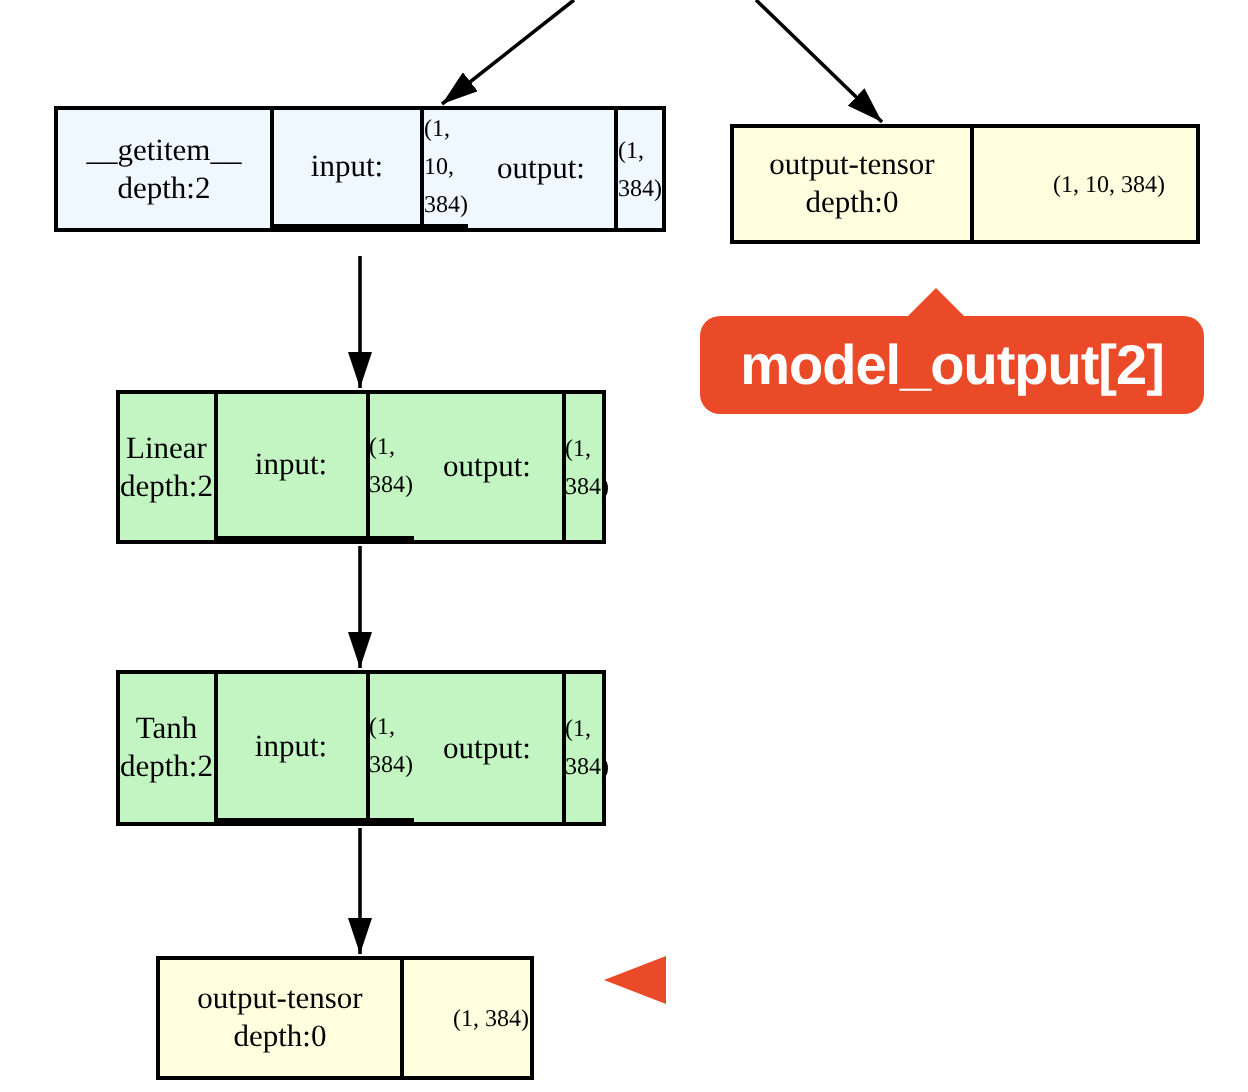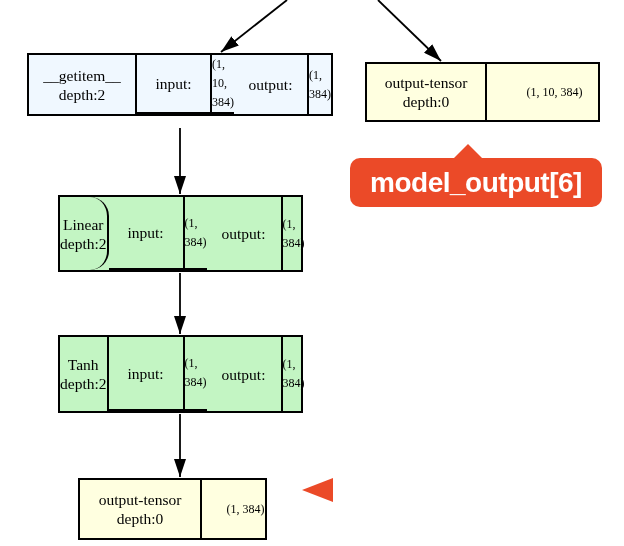--- a/index.html
+++ b/index.html
@@ -100,21 +100,21 @@
 
   <div class="node tensor" style="left:365px;top:62px;width:235px;height:60px;">
     <div class="ncell labelcell" style="width:120px;">
       <div>output-tensor</div>
       <div>depth:0</div>
     </div>
     <div class="valcell">(1, 10, 384)</div>
   </div>
 
   <div class="node mod" style="left:58px;top:195px;width:245px;height:77px;">
-    <div class="ncell labelcell" style="width:78px;border-radius:19px;">
+    <div class="ncell labelcell" style="width:78px;">
       <div>Linear</div>
       <div>depth:2</div>
     </div>
     <div class="nio">
       <div class="nrow first">
         <div class="keycell" style="width:76px;">input:</div>
         <div class="valcell">(1, 384)</div>
       </div>
       <div class="nrow">
         <div class="keycell" style="width:76px;">output:</div>
@@ -142,21 +142,21 @@
 
   <div class="node tensor" style="left:78px;top:478px;width:189px;height:62px;">
     <div class="ncell labelcell" style="width:122px;">
       <div>output-tensor</div>
       <div>depth:0</div>
     </div>
     <div class="valcell">(1, 384)</div>
   </div>
 
   <div class="callout" style="left:350px;top:158px;width:252px;height:49px;">
-    <span>model_output[6]</span>
+    <span>model_output[2]</span>
   </div>
 
 
   <svg id="edges" width="624" height="546" viewBox="0 0 624 546">
     <defs>
       <marker id="arrow" markerUnits="userSpaceOnUse" markerWidth="18" markerHeight="12" refX="18" refY="6" orient="auto">
         <polygon points="0 0, 18 6, 0 12" fill="#000"></polygon>
       </marker>
     </defs>
     <line x1="287" y1="0" x2="221" y2="52" stroke="#000" stroke-width="1.8" marker-end="url(#arrow)"></line>

